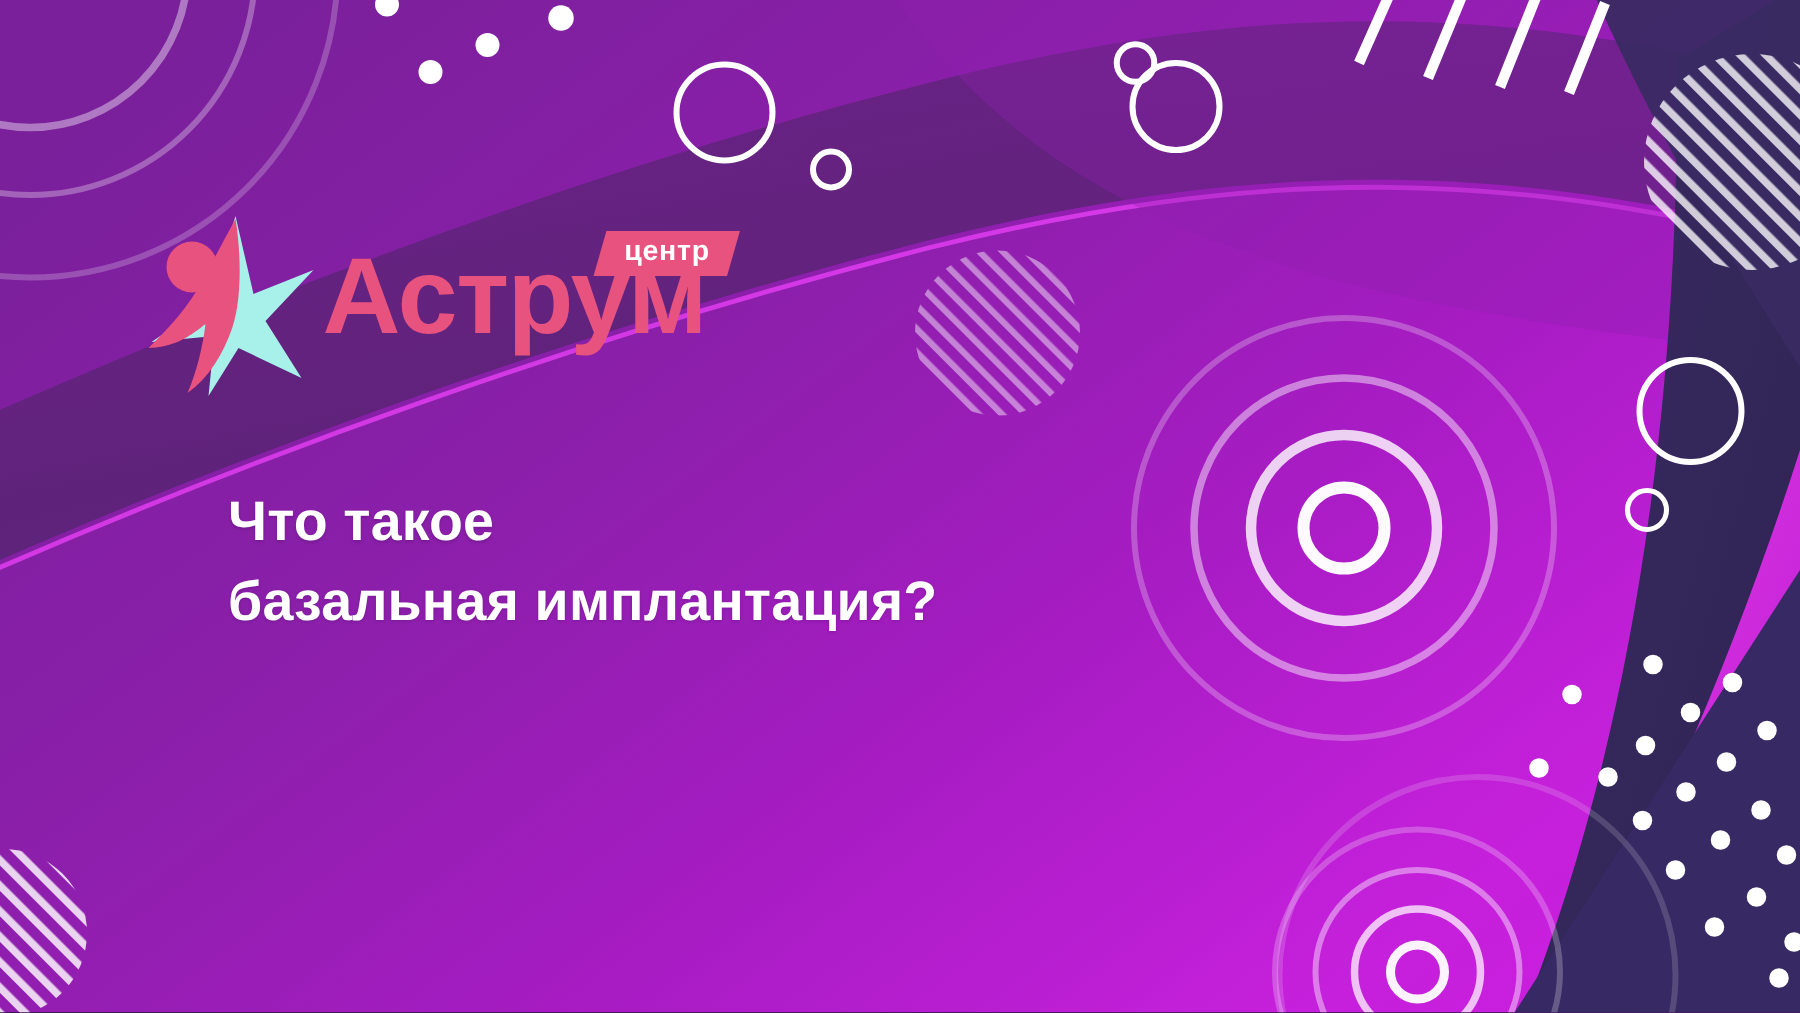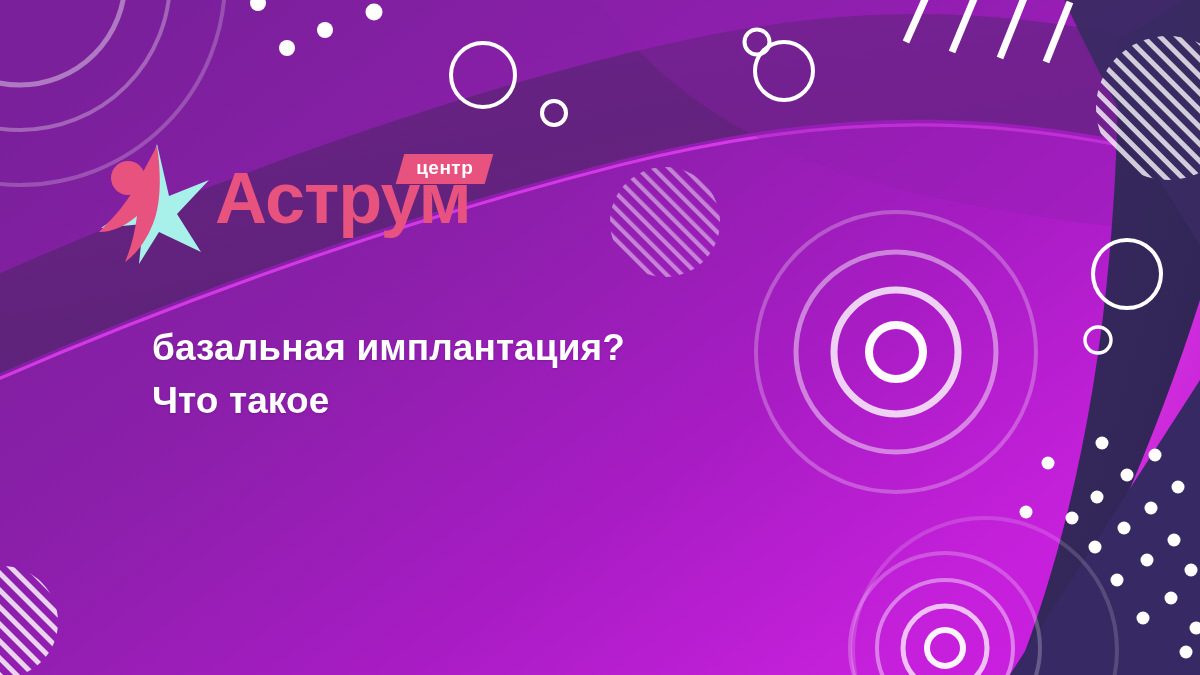--- a/index.html
+++ b/index.html
@@ -253,17 +253,17 @@
     </svg>
 
     <div id="logo-word">Аструм</div>
 
     <div id="logo-badge">
       <span>центр</span>
     </div>
   </div>
 
   <div id="headline">
+    <span class="ln">Что такое</span>
     <span class="ln">базальная имплантация?</span>
-    <span class="ln">Что такое</span>
   </div>
 
 </div>
 
 </body></html>

